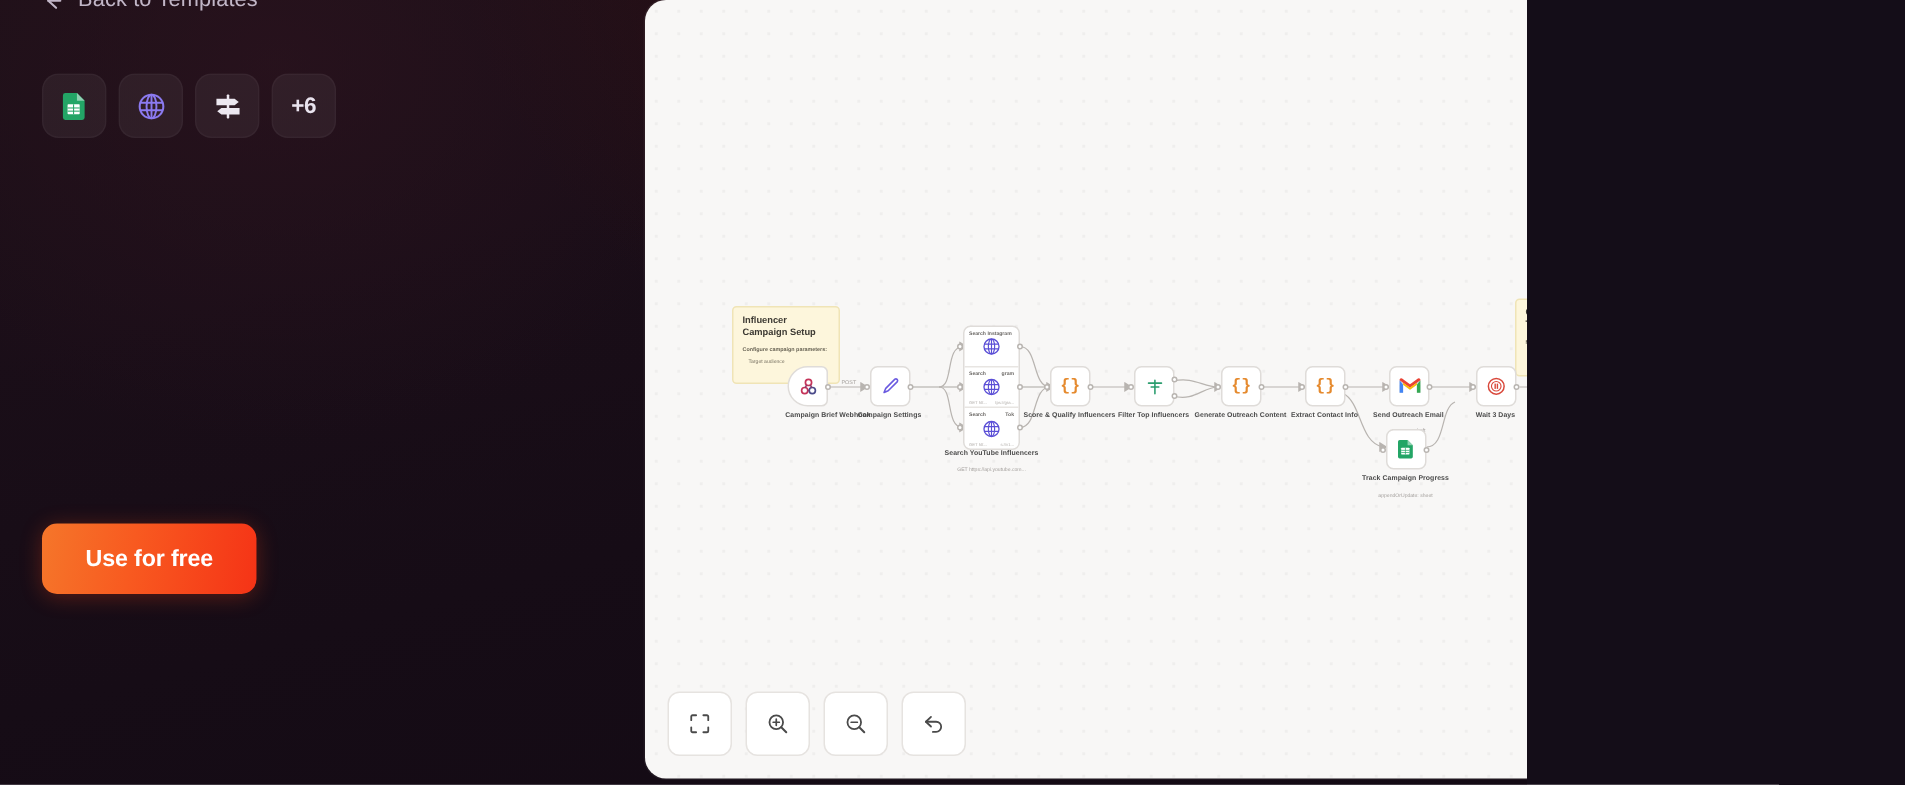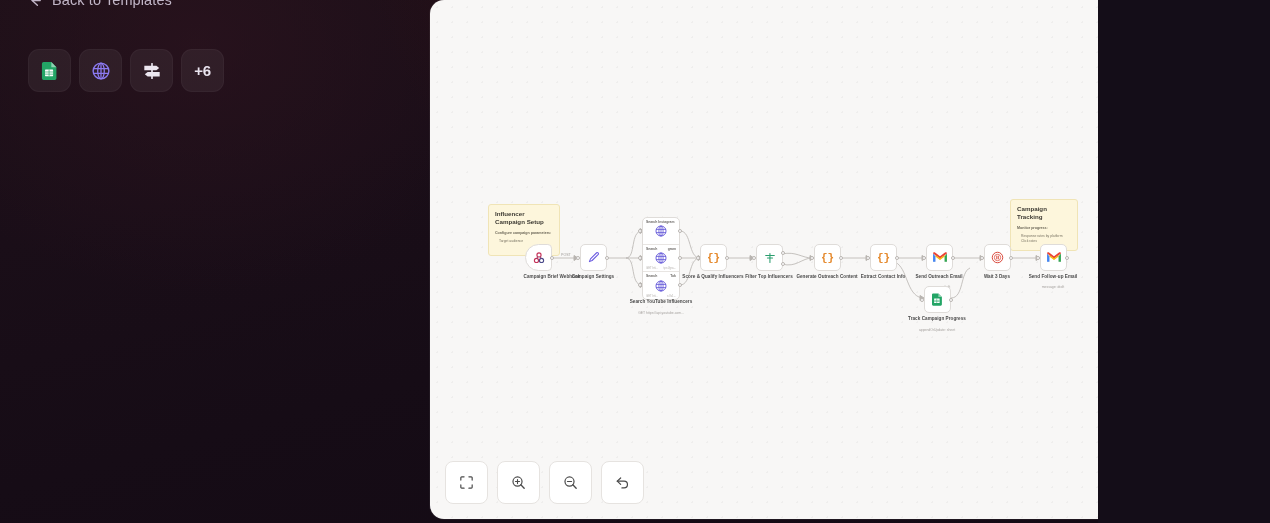--- a/index.html
+++ b/index.html
@@ -4,21 +4,21 @@
 <style>
   * { box-sizing: border-box; margin: 0; padding: 0; }
   html, body {
     width: 1270px; height: 523px;
     overflow: hidden;
     font-family: "Liberation Sans", sans-serif;
     background: #140d18;
   }
   #root {
     position: relative;
-    width: 1098px; height: 523px;
+    width: 1018px; height: 523px;
     background:
       radial-gradient(ellipse 620px 480px at 76% -12%, rgba(122,30,18,0.95) 0%, rgba(92,24,16,0.70) 26%, rgba(52,16,18,0.35) 52%, rgba(23,13,24,0.0) 76%),
       radial-gradient(ellipse 520px 420px at 18% 8%, rgba(48,20,32,0.55) 0%, rgba(26,13,24,0.10) 60%, rgba(20,12,22,0) 80%),
       linear-gradient(165deg, #1d1018 0%, #1a0e18 30%, #160c16 60%, #130a14 100%);
     overflow: hidden;
   }
 
   
   .left-panel {
     position: absolute;
@@ -285,20 +285,21 @@
           <path d="M3.6 6.3h13.2l3 2.4-3 2.4H3.6z" fill="#ece7f0"></path>
           <path d="M20.4 13.1H7.2l-3 2.4 3 2.4h13.2z" fill="#ece7f0"></path>
         </svg>
       </div>
       <div class="badge">
         <span class="badge-more">+6</span>
       </div>
     </div>
 
 
+    <button class="cta-button">Use for free</button>
   </div>
 
   <div class="canvas">
     <div class="canvas-dots"></div>
 
     <div class="flow">
 
       <svg class="wires" viewBox="0 0 710 519">
         <g fill="none" stroke="#b8b4b0" stroke-width="0.8">
 

